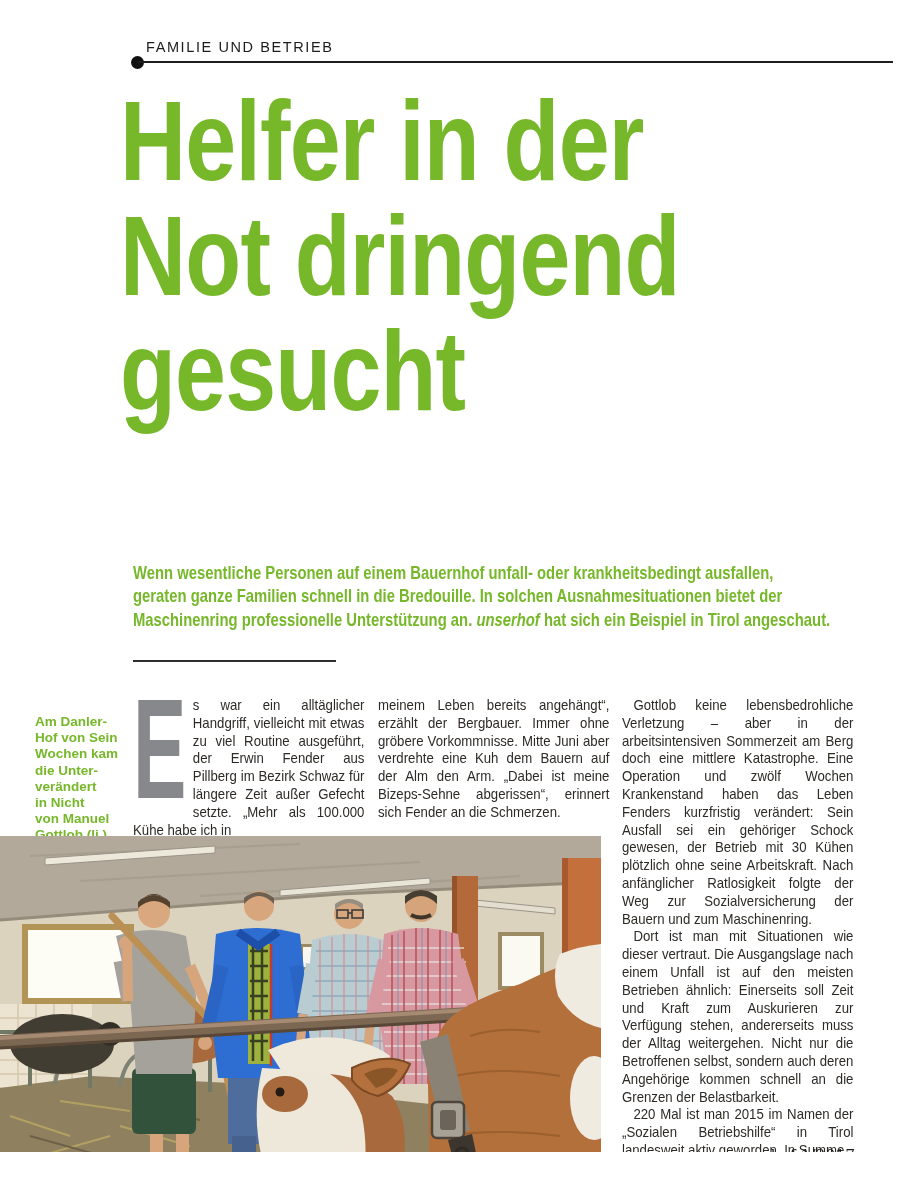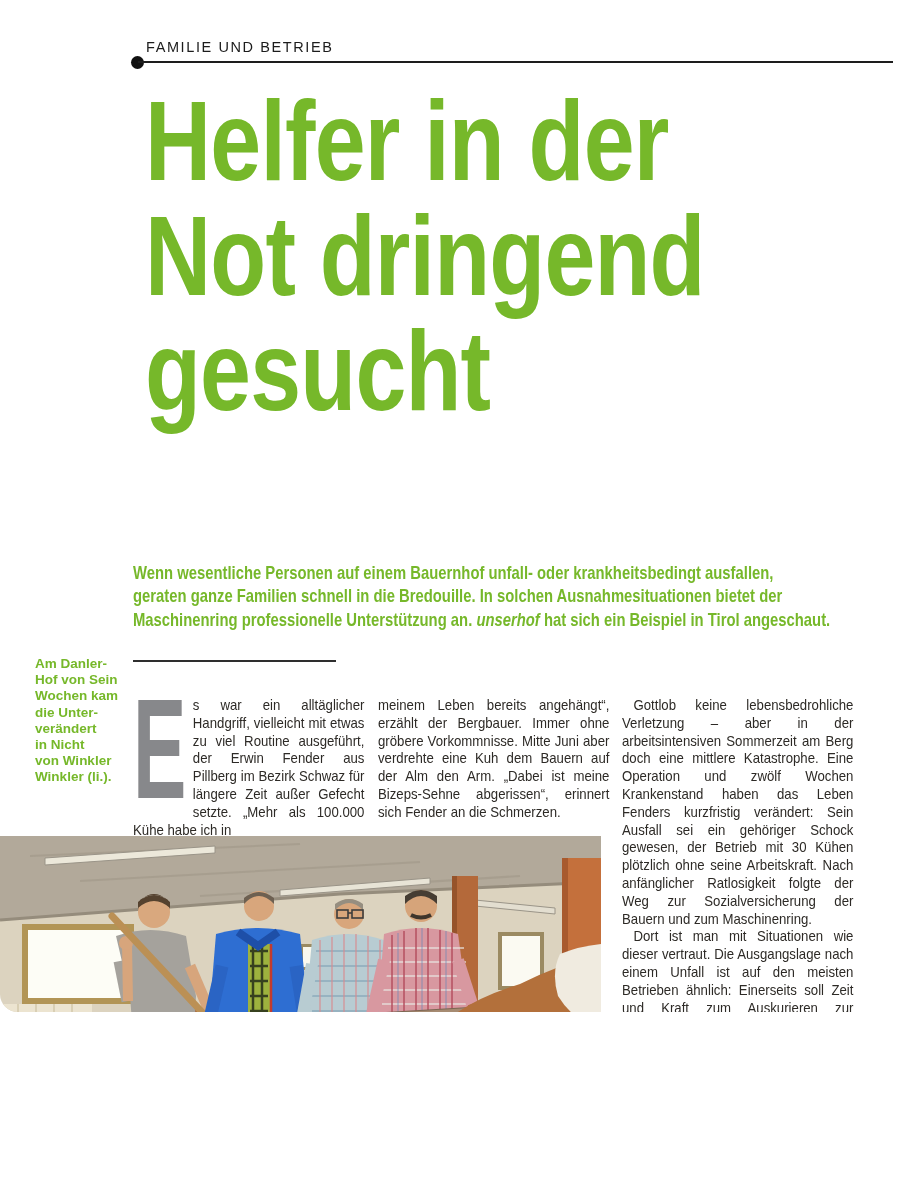--- a/index.html
+++ b/index.html
@@ -1,39 +1,39 @@
 <!DOCTYPE html>
 <html lang="de"><head>
 <meta charset="utf-8">
 <style>
   html,body{margin:0;padding:0;background:#fff;}
-  .page{position:relative;width:900px;height:1012px;background:#ffffff;overflow:hidden;
-        font-family:"Liberation Sans",sans-serif;color:#2d2a26;border-radius:18px;}
+  .page{position:relative;width:900px;height:1152px;background:#ffffff;overflow:hidden;
+        font-family:"Liberation Sans",sans-serif;color:#2d2a26;}
 
   
   .kicker{position:absolute;left:146px;top:39px;font-size:14.5px;letter-spacing:1.6px;
           color:#1c1c1c;font-weight:400;}
   .kicker-dot{position:absolute;left:131px;top:56px;width:13px;height:13px;border-radius:50%;background:#111;}
   .kicker-line{position:absolute;left:138px;top:61px;width:755px;height:2px;background:#1d1d1d;}
 
   
-  .headline{position:absolute;left:145px;top:84px;font-weight:bold;line-height:115px;
+  .headline{position:absolute;left:120px;top:84px;font-weight:bold;line-height:115px;
             font-size:113px;letter-spacing:-1px;}
   .hl-line{transform:scaleX(0.81);transform-origin:left top;white-space:nowrap;}
 
   
   .intro{position:absolute;left:133px;top:561px;width:940px;font-weight:bold;
          font-size:19px;line-height:23.4px;transform:scaleX(0.78);transform-origin:left top;}
   .intro-line{white-space:nowrap;}
   .intro .it{font-style:italic;}
 
   .intro-rule{position:absolute;left:133px;top:660px;width:203px;height:2px;background:#2e2e2e;}
 
   
-  .caption{position:absolute;left:35px;top:656px;width:100px;font-weight:bold;
+  .caption{position:absolute;left:35px;top:714px;width:100px;font-weight:bold;
            font-size:13.5px;line-height:16.2px;}
 
   
   .col{position:absolute;top:696px;width:263px;font-size:15px;line-height:17.8px;
        text-align:justify;transform:scaleX(0.88);transform-origin:left top;
        color:#2d2a26;hyphens:auto;-webkit-hyphens:auto;}
   .col1{left:133px;}
   .col2{left:378px;}
   .col3{left:622px;}
   .col p{margin:0;text-indent:13px;}
@@ -72,22 +72,22 @@
 
   <div class="intro-rule"></div>
 
   <div class="caption" style="color:#76b82a;">
     <div>Am Danler-</div>
     <div>Hof von Sein</div>
     <div>Wochen kam</div>
     <div>die Unter-</div>
     <div>verändert</div>
     <div>in Nicht</div>
-    <div>von Winkler</div>
-    <div>Winkler (li.).</div>
+    <div>von Manuel</div>
+    <div>Gottlob (li.).</div>
   </div>
 
   <div class="col col1">
     <div class="dropcap">
         <span style="color:#87888b;">E</span>
       </div><span>s war ein alltäglicher Handgriff, vielleicht mit etwas zu viel Routine ausgeführt, der Erwin Fender aus Pillberg im Bezirk Schwaz für längere Zeit außer Gefecht setzte. „Mehr als 100.000 Kühe habe ich in</span>
   </div>
 
   <div class="col col2">
     <span>meinem Leben bereits angehängt“, erzählt der Bergbauer. Immer ohne gröbere Vorkommnisse. Mitte Juni aber verdrehte eine Kuh dem Bauern auf der Alm den Arm. „Dabei ist meine Bizeps-Sehne abgerissen“, erinnert sich Fender an die Schmerzen.</span>

